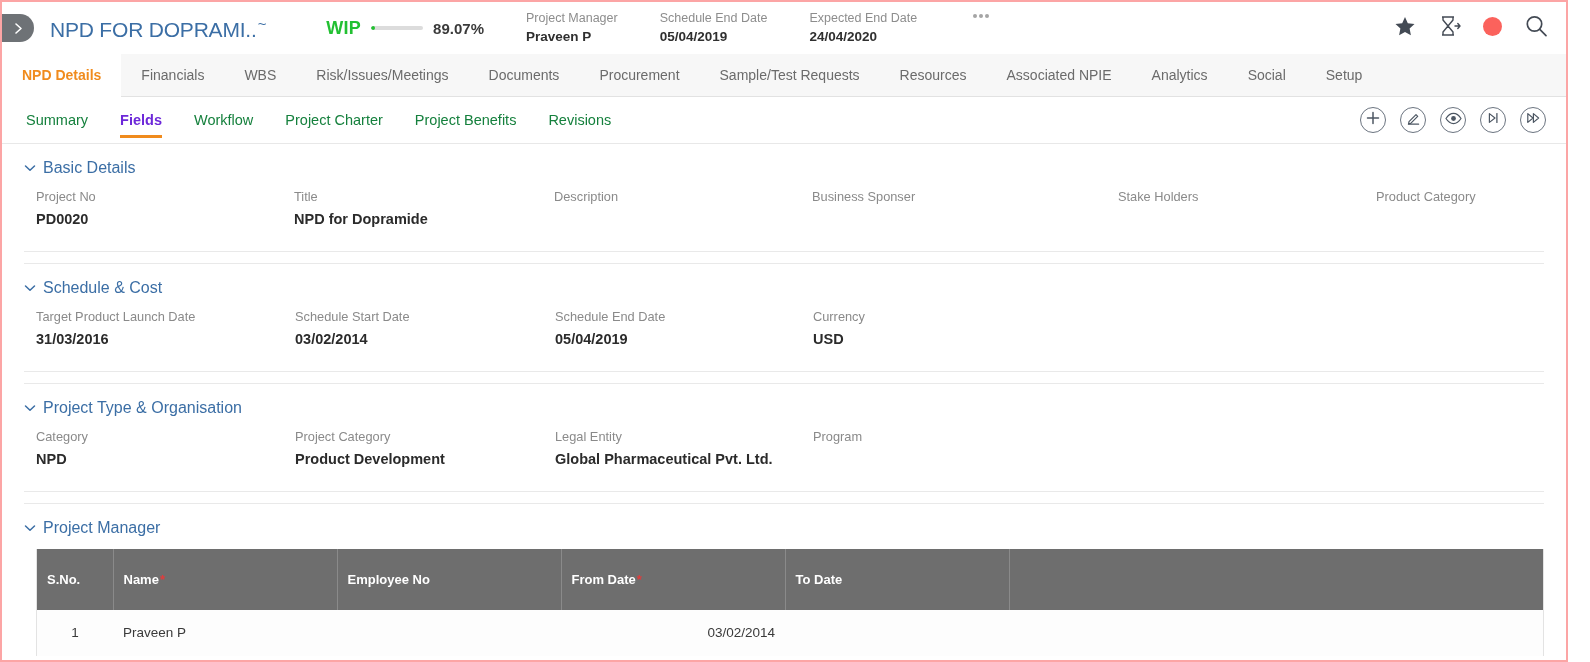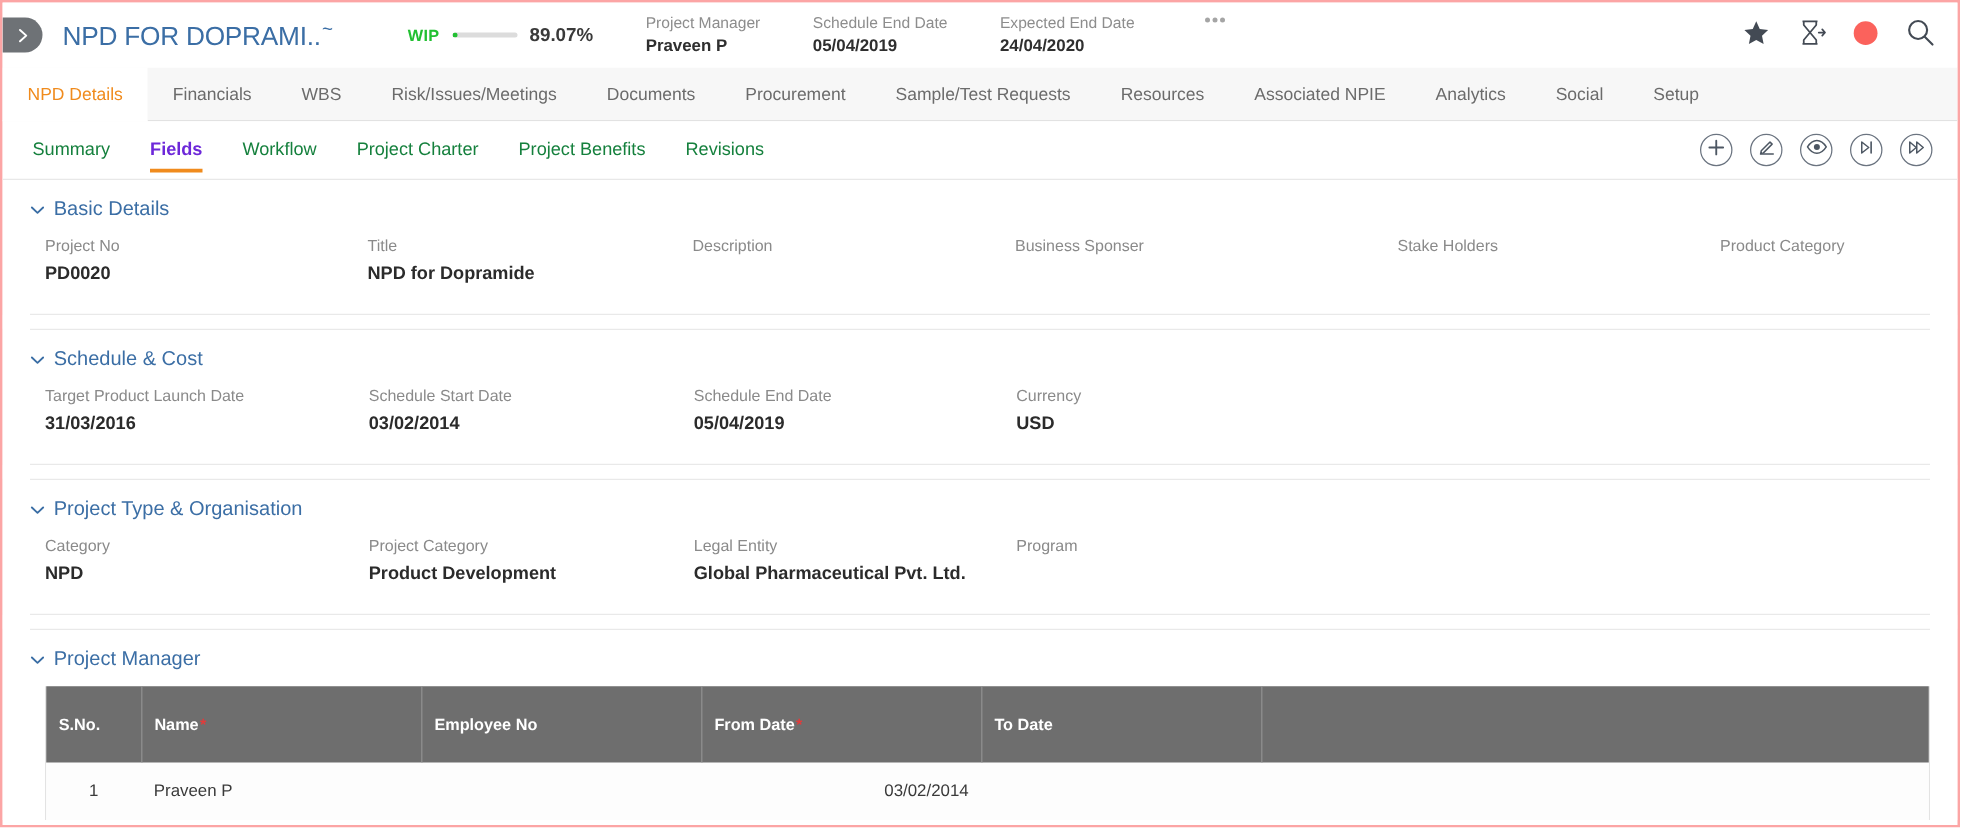--- a/index.html
+++ b/index.html
@@ -60,21 +60,21 @@
     margin-left: 1px;
   }
 
   .wip-block {
     display: flex;
     align-items: center;
     margin-left: 60px;
     flex: 0 0 auto;
   }
   .wip-label {
-    font-size: 13px;
+    font-size: 18px;
     font-weight: bold;
     color: #22c032;
     letter-spacing: 0.3px;
   }
   .wip-track {
     width: 52px;
     height: 4px;
     background: #dcdcdc;
     border-radius: 2px;
     margin: 0 10px;
@@ -160,21 +160,21 @@
     align-items: center;
     padding: 0 20px;
     font-size: 14px;
     color: #6b6b6b;
     cursor: pointer;
     white-space: nowrap;
   }
   .tab.active {
     background: #ffffff;
     color: #f08b1d;
-    font-weight: normal;
+    font-weight: bold;
     border-bottom: 1px solid #ffffff;
     margin-bottom: -1px;
   }
 
   
   .subtabbar {
     height: 47px;
     background: #ffffff;
     border-bottom: 1px solid #e8e8e8;
     display: flex;

